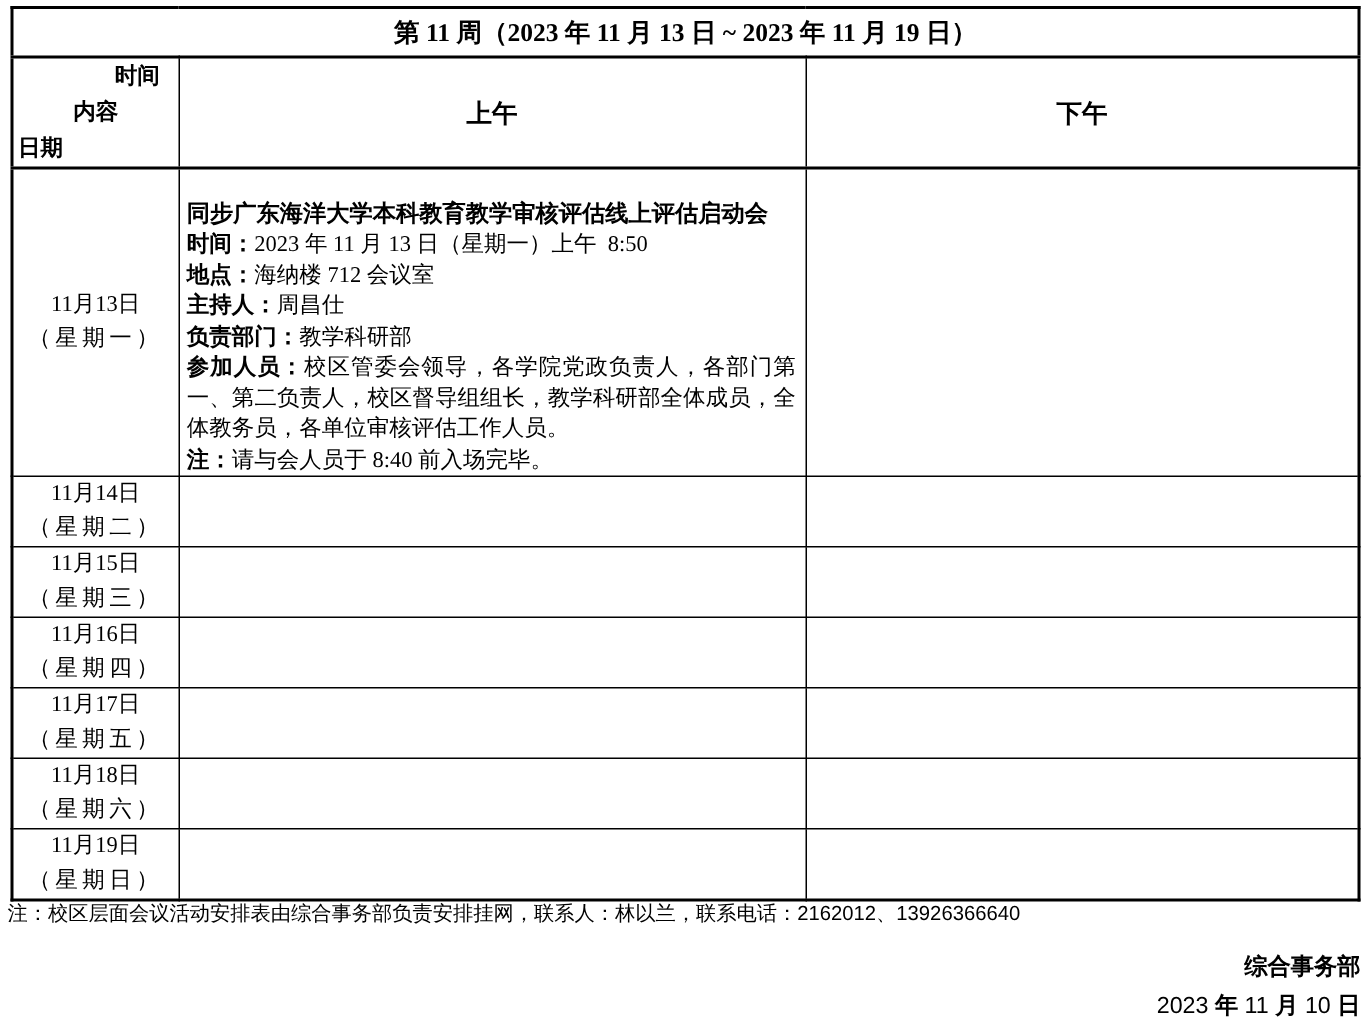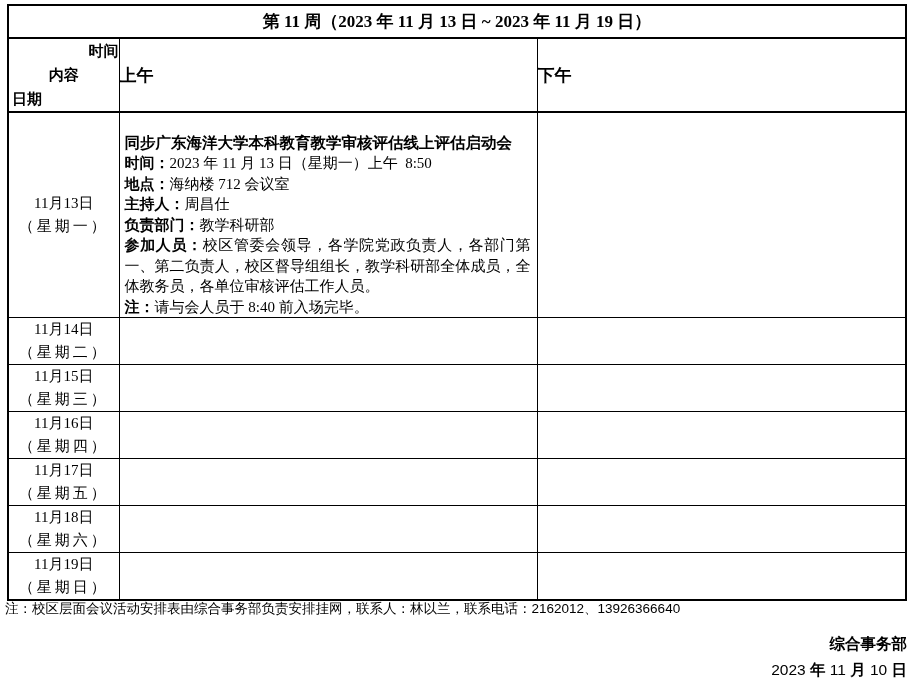--- a/index.html
+++ b/index.html
@@ -36,26 +36,26 @@
     border-bottom-width: 2px;
     height: 74px;
   }
   td.corner {
     font-family: "Liberation Sans", sans-serif;
     font-weight: bold;
     font-size: 15px;
     vertical-align: middle;
   }
   .corner-line { line-height: 24px; }
-  .corner-line.l1 { text-align: right; padding-right: 0; }
+  .corner-line.l1 { text-align: right; padding-right: 12px; }
   .corner-line.l2 { text-align: center;  }
   .corner-line.l3 { text-align: left;  padding-left: 3px; }
 
   td.colhead {
-    text-align: left;
+    text-align: center;
     font-family: "Liberation Sans", sans-serif;
     font-weight: bold;
     font-size: 17px;
   }
 
   td.date-cell {
     text-align: center;
     font-size: 15px;
     line-height: 23px;
     font-family: "Liberation Serif", serif;

